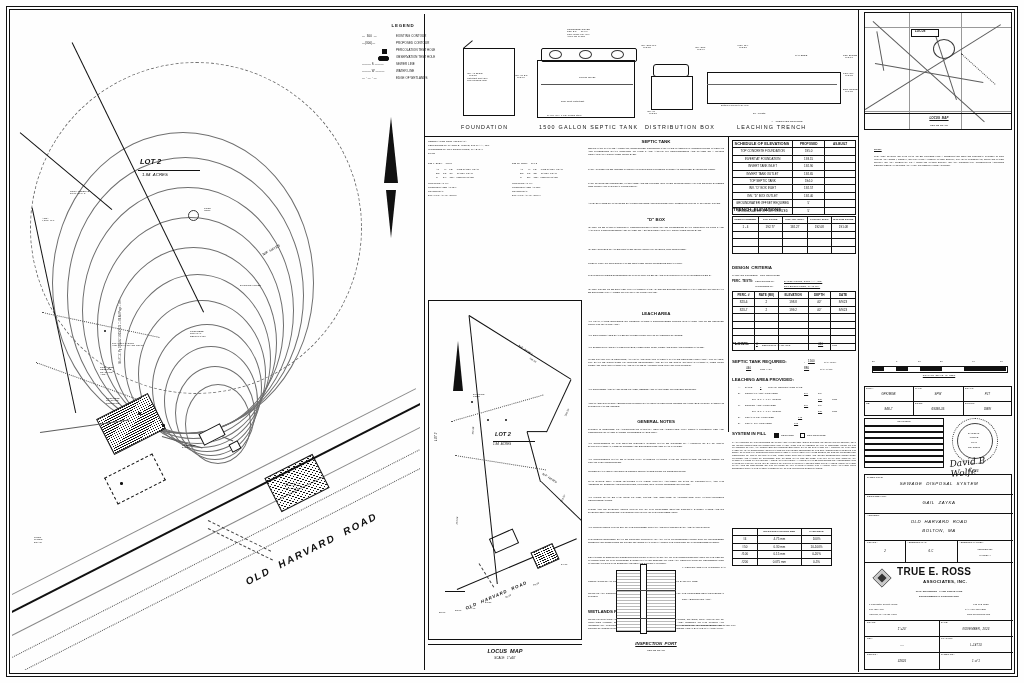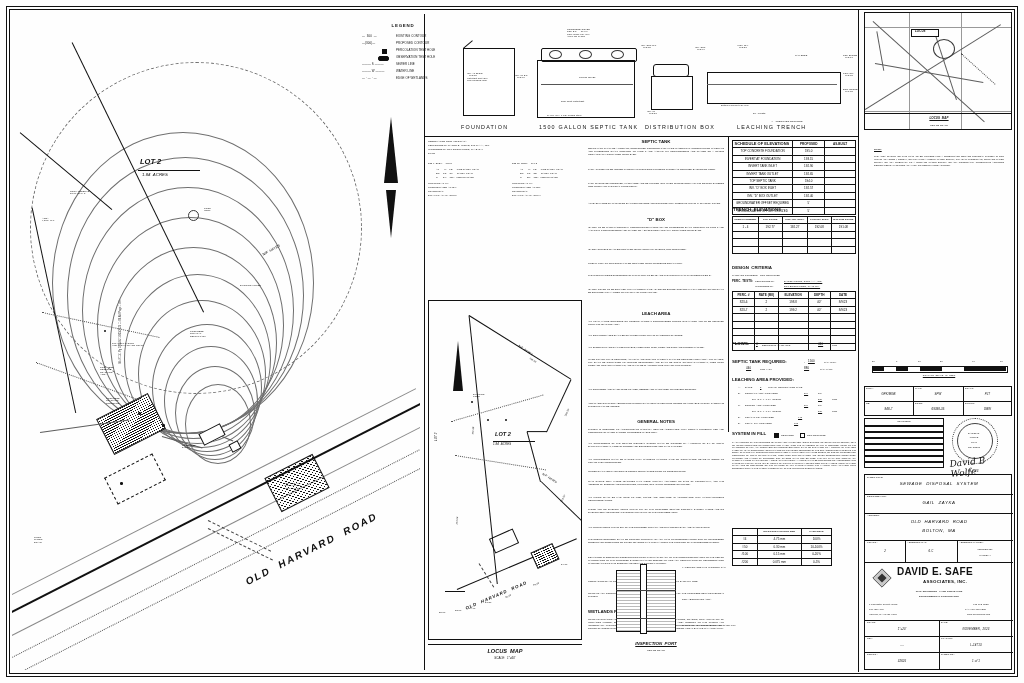--- a/index.html
+++ b/index.html
@@ -725,21 +725,21 @@
     <div class="t micro" style="left:94px;top:66px;">ASSESSOR PARCEL:</div>
     <div class="t micro ital ctr" style="left:92px;top:73px;width:56px;">PORTION OF</div>
     <div class="t micro ital ctr" style="left:92px;top:79px;width:56px;">PARCEL 7</div>
 
     <div class="ln hl" style="left:0;top:87px;width:148px;"></div>
 
     <svg class="logo-diamond" style="left:6px;top:92px;" viewBox="0 0 24 24">
       <polygon points="2,12 12,2 22,12 12,22" fill="#c9c9c9" stroke="#222" stroke-width="0.8"></polygon>
       <polygon points="7,12 12,7 17,12 12,17" fill="#333"></polygon>
     </svg>
-    <div class="t xl b" style="left:32px;top:92px;letter-spacing:.3px;">DAVID E. SAFE</div>
+    <div class="t xl b" style="left:32px;top:92px;letter-spacing:.3px;">TRUE E. ROSS</div>
     <div class="t sm b" style="left:58px;top:105px;letter-spacing:.3px;">ASSOCIATES, INC.</div>
     <div class="t micro b ctr" style="left:0;top:115px;width:148px;">CIVIL ENGINEERS - LAND SURVEYORS</div>
     <div class="t micro b ctr" style="left:0;top:120px;width:148px;">ENVIRONMENTAL CONSULTANTS</div>
 
     <div class="t micro" style="left:4px;top:128px;">6 Lancaster County Road</div>
     <div class="t micro" style="left:4px;top:133px;">P.O. Box 795</div>
     <div class="t micro" style="left:4px;top:138px;">Harvard, MA 01451-0795</div>
     <div class="t micro" style="left:108px;top:128px;">978-772-0232</div>
     <div class="t micro" style="left:100px;top:133px;">FAX 978-772-0258</div>
     <div class="t micro" style="left:102px;top:138px;">www.davideross.com</div>

